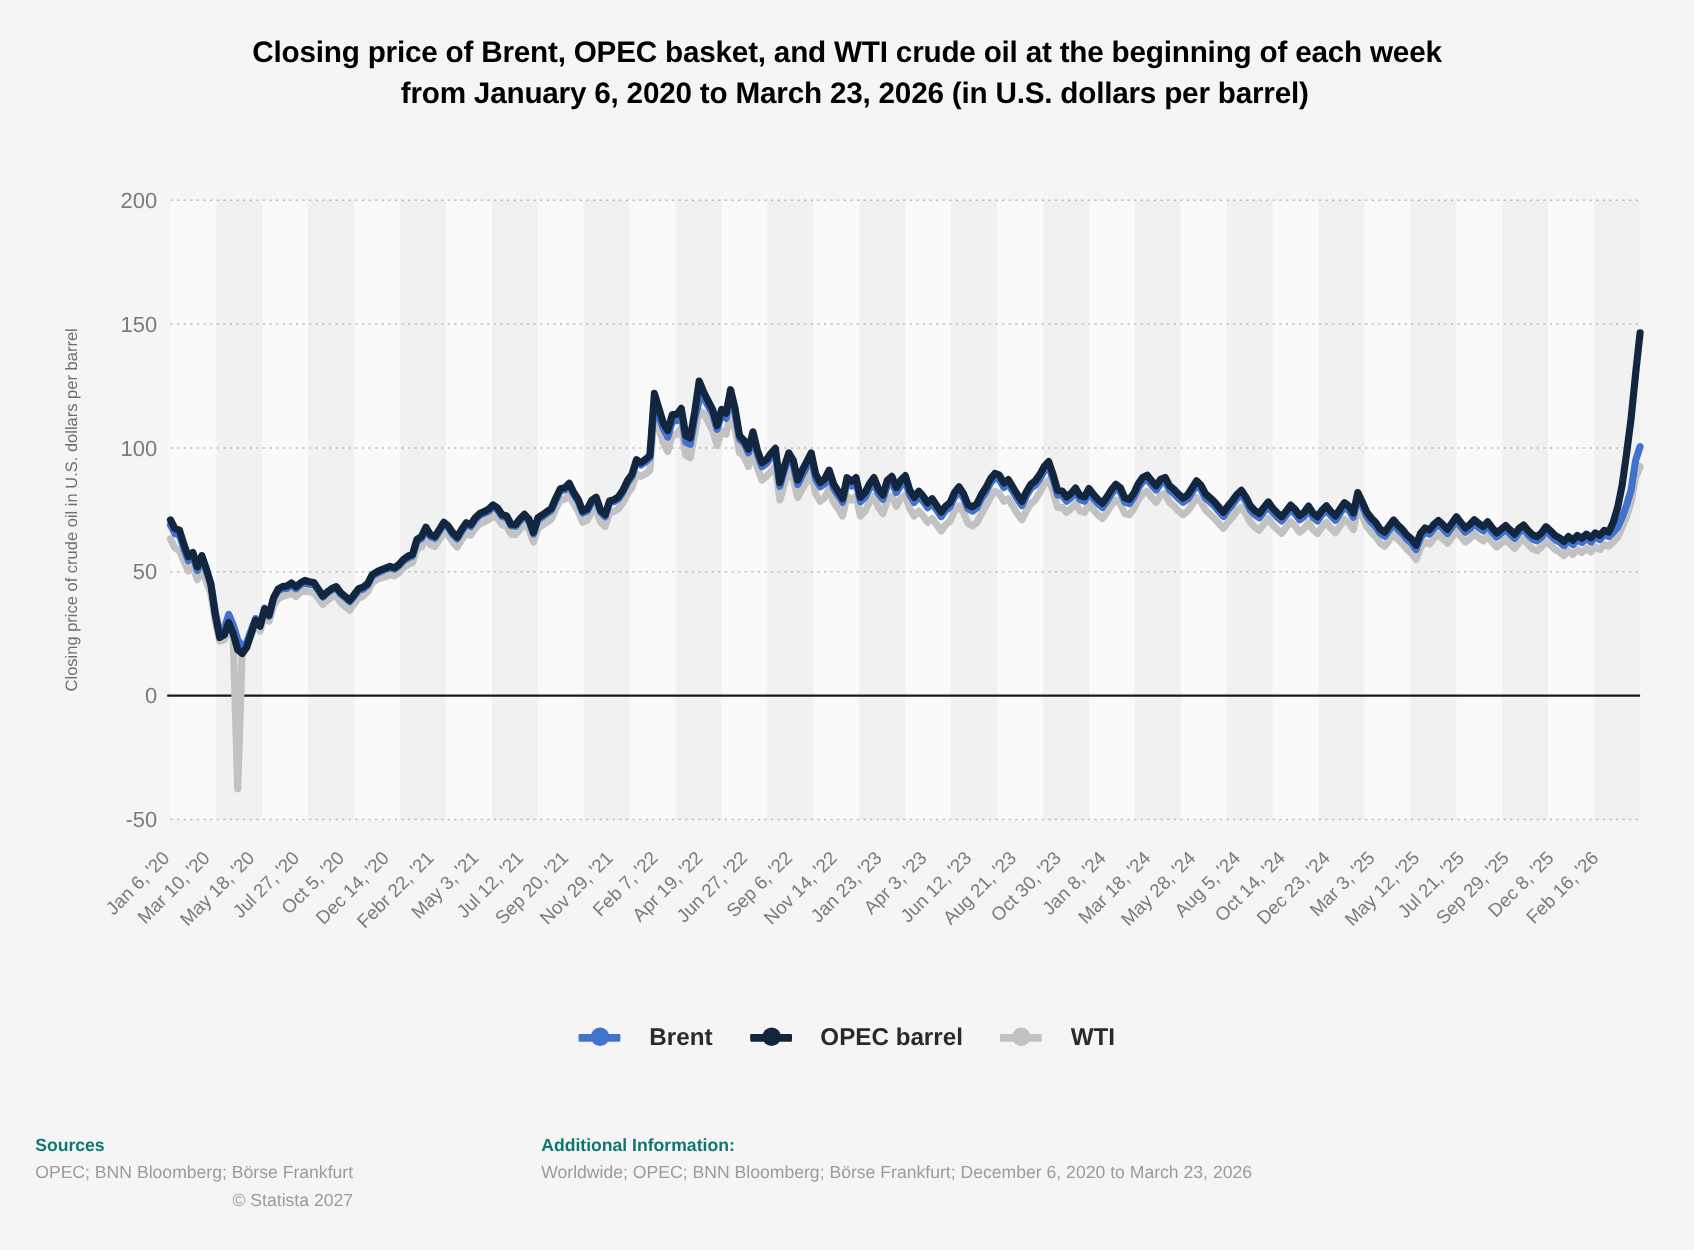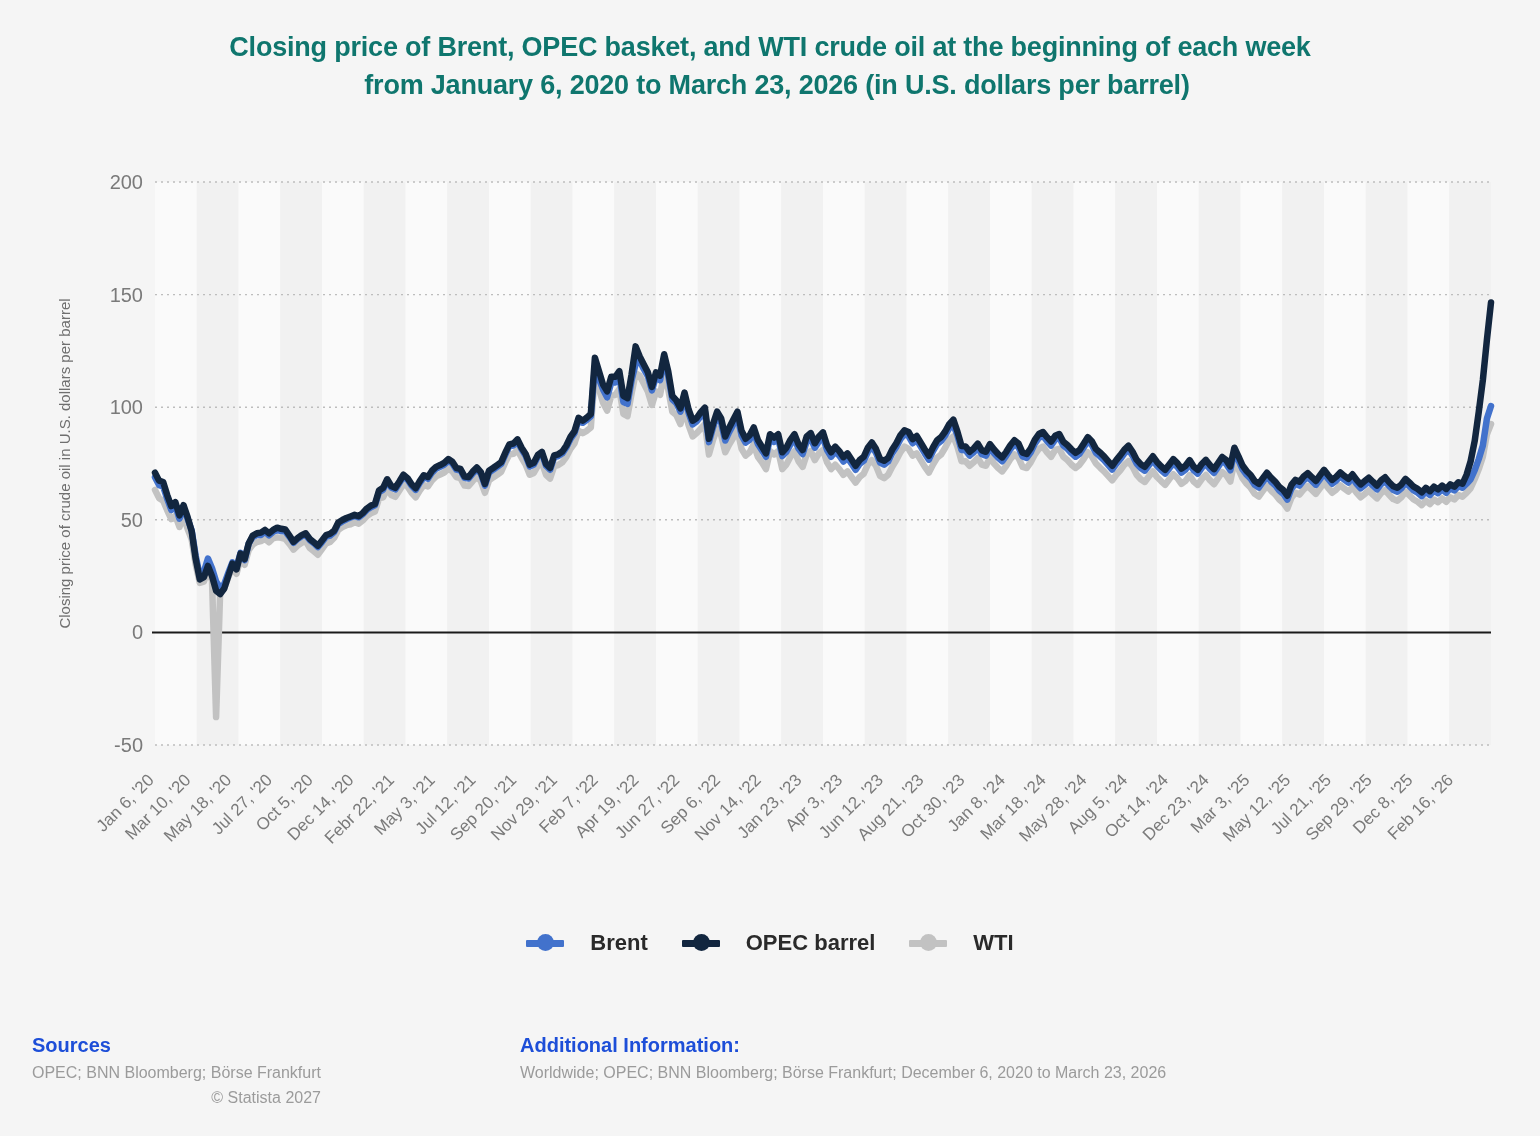--- a/index.html
+++ b/index.html
@@ -6,43 +6,43 @@
   body{
     width:1540px;height:1136px;
     background:#f5f5f5;
     font-family:"Liberation Sans","DejaVu Sans",sans-serif;
     overflow:hidden;
     position:relative;
   }
   #title{
     position:absolute;left:0;top:28px;width:1540px;
     text-align:center;
-    font-size:27px;font-weight:bold;color:#0f766e;
+    font-size:27px;font-weight:bold;color:#000000;
     line-height:1.42;letter-spacing:-0.2px;
   }
   #title .l2{display:block;margin-left:14px;}
   #chart-wrap{position:absolute;left:0;top:0;width:1540px;height:832px;}
   svg{display:block;}
   .axis-text{fill:#7a7a7a;font-family:"Liberation Sans","DejaVu Sans",sans-serif;}
   .ytick{font-size:20px;}
   .xtick{font-size:17px;}
   .ylabel{font-size:15px;fill:#6f6f6f;}
   #legend{
     position:absolute;top:930px;left:0;width:1540px;
     display:flex;justify-content:center;align-items:center;gap:34px;
   }
   .legend-item{display:flex;align-items:center;gap:26px;}
   .legend-item .lbl{font-size:22px;font-weight:bold;color:#2a2a2a;}
   .swatch{width:38px;height:18px;position:relative;display:block;}
   .swatch .bar{position:absolute;top:6px;left:0;width:38px;height:7px;border-radius:1px;}
   .swatch .dot{position:absolute;top:0px;left:11px;width:17px;height:17px;border-radius:50%;}
   #footer{position:absolute;left:0;top:1030px;width:1540px;}
   #src{position:absolute;left:32px;top:0;}
-  #addl{position:absolute;left:492px;top:0;margin-left:28px;}
-  .f-head{font-size:20px;font-weight:bold;color:#1d4ed8;line-height:1.55;}
+  #addl{position:absolute;left:492px;top:0;}
+  .f-head{font-size:16px;font-weight:bold;color:#0f766e;line-height:1.55;}
   .f-body{font-size:16px;color:#9b9b9b;line-height:1.55;text-align:right;}
 </style>
 </head>
 <body>
 
 <div id="title">
   <span>Closing price of Brent, OPEC basket, and WTI crude oil at the beginning of each week</span>
   <span class="l2">from January 6, 2020 to March 23, 2026 (in U.S. dollars per barrel)</span>
 </div>
 

